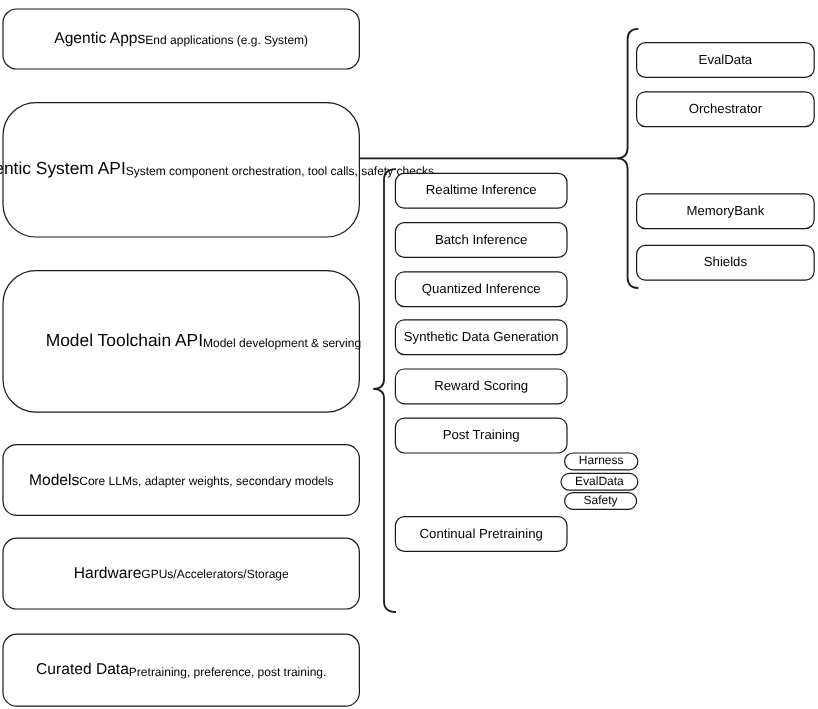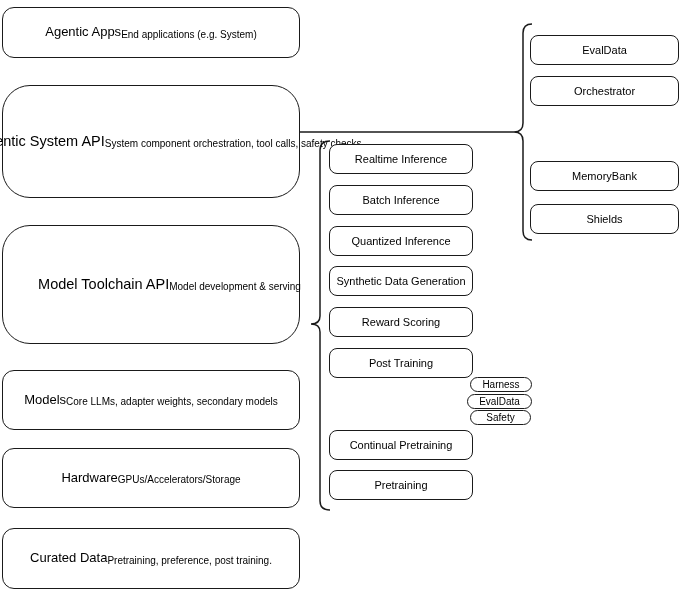--- a/index.html
+++ b/index.html
@@ -138,23 +138,20 @@
   </div>
   <div class="node mid-node" style="top:307px;">
     <span>Reward Scoring</span>
   </div>
   <div class="node mid-node" style="top:348px;">
     <span>Post Training</span>
   </div>
   <div class="node mid-node" style="top:430px;">
     <span>Continual Pretraining</span>
   </div>
-  <div class="node mid-node" style="top:470px;">
-    <span>Pretraining</span>
-  </div>
 
   <div class="tag" style="left:470px; top:377px; width:62px;">
     <span>Harness</span>
   </div>
   <div class="tag" style="left:467px; top:394px; width:65px;">
     <span>EvalData</span>
   </div>
   <div class="tag" style="left:470px; top:410px; width:61px;">
     <span>Safety</span>
   </div>

